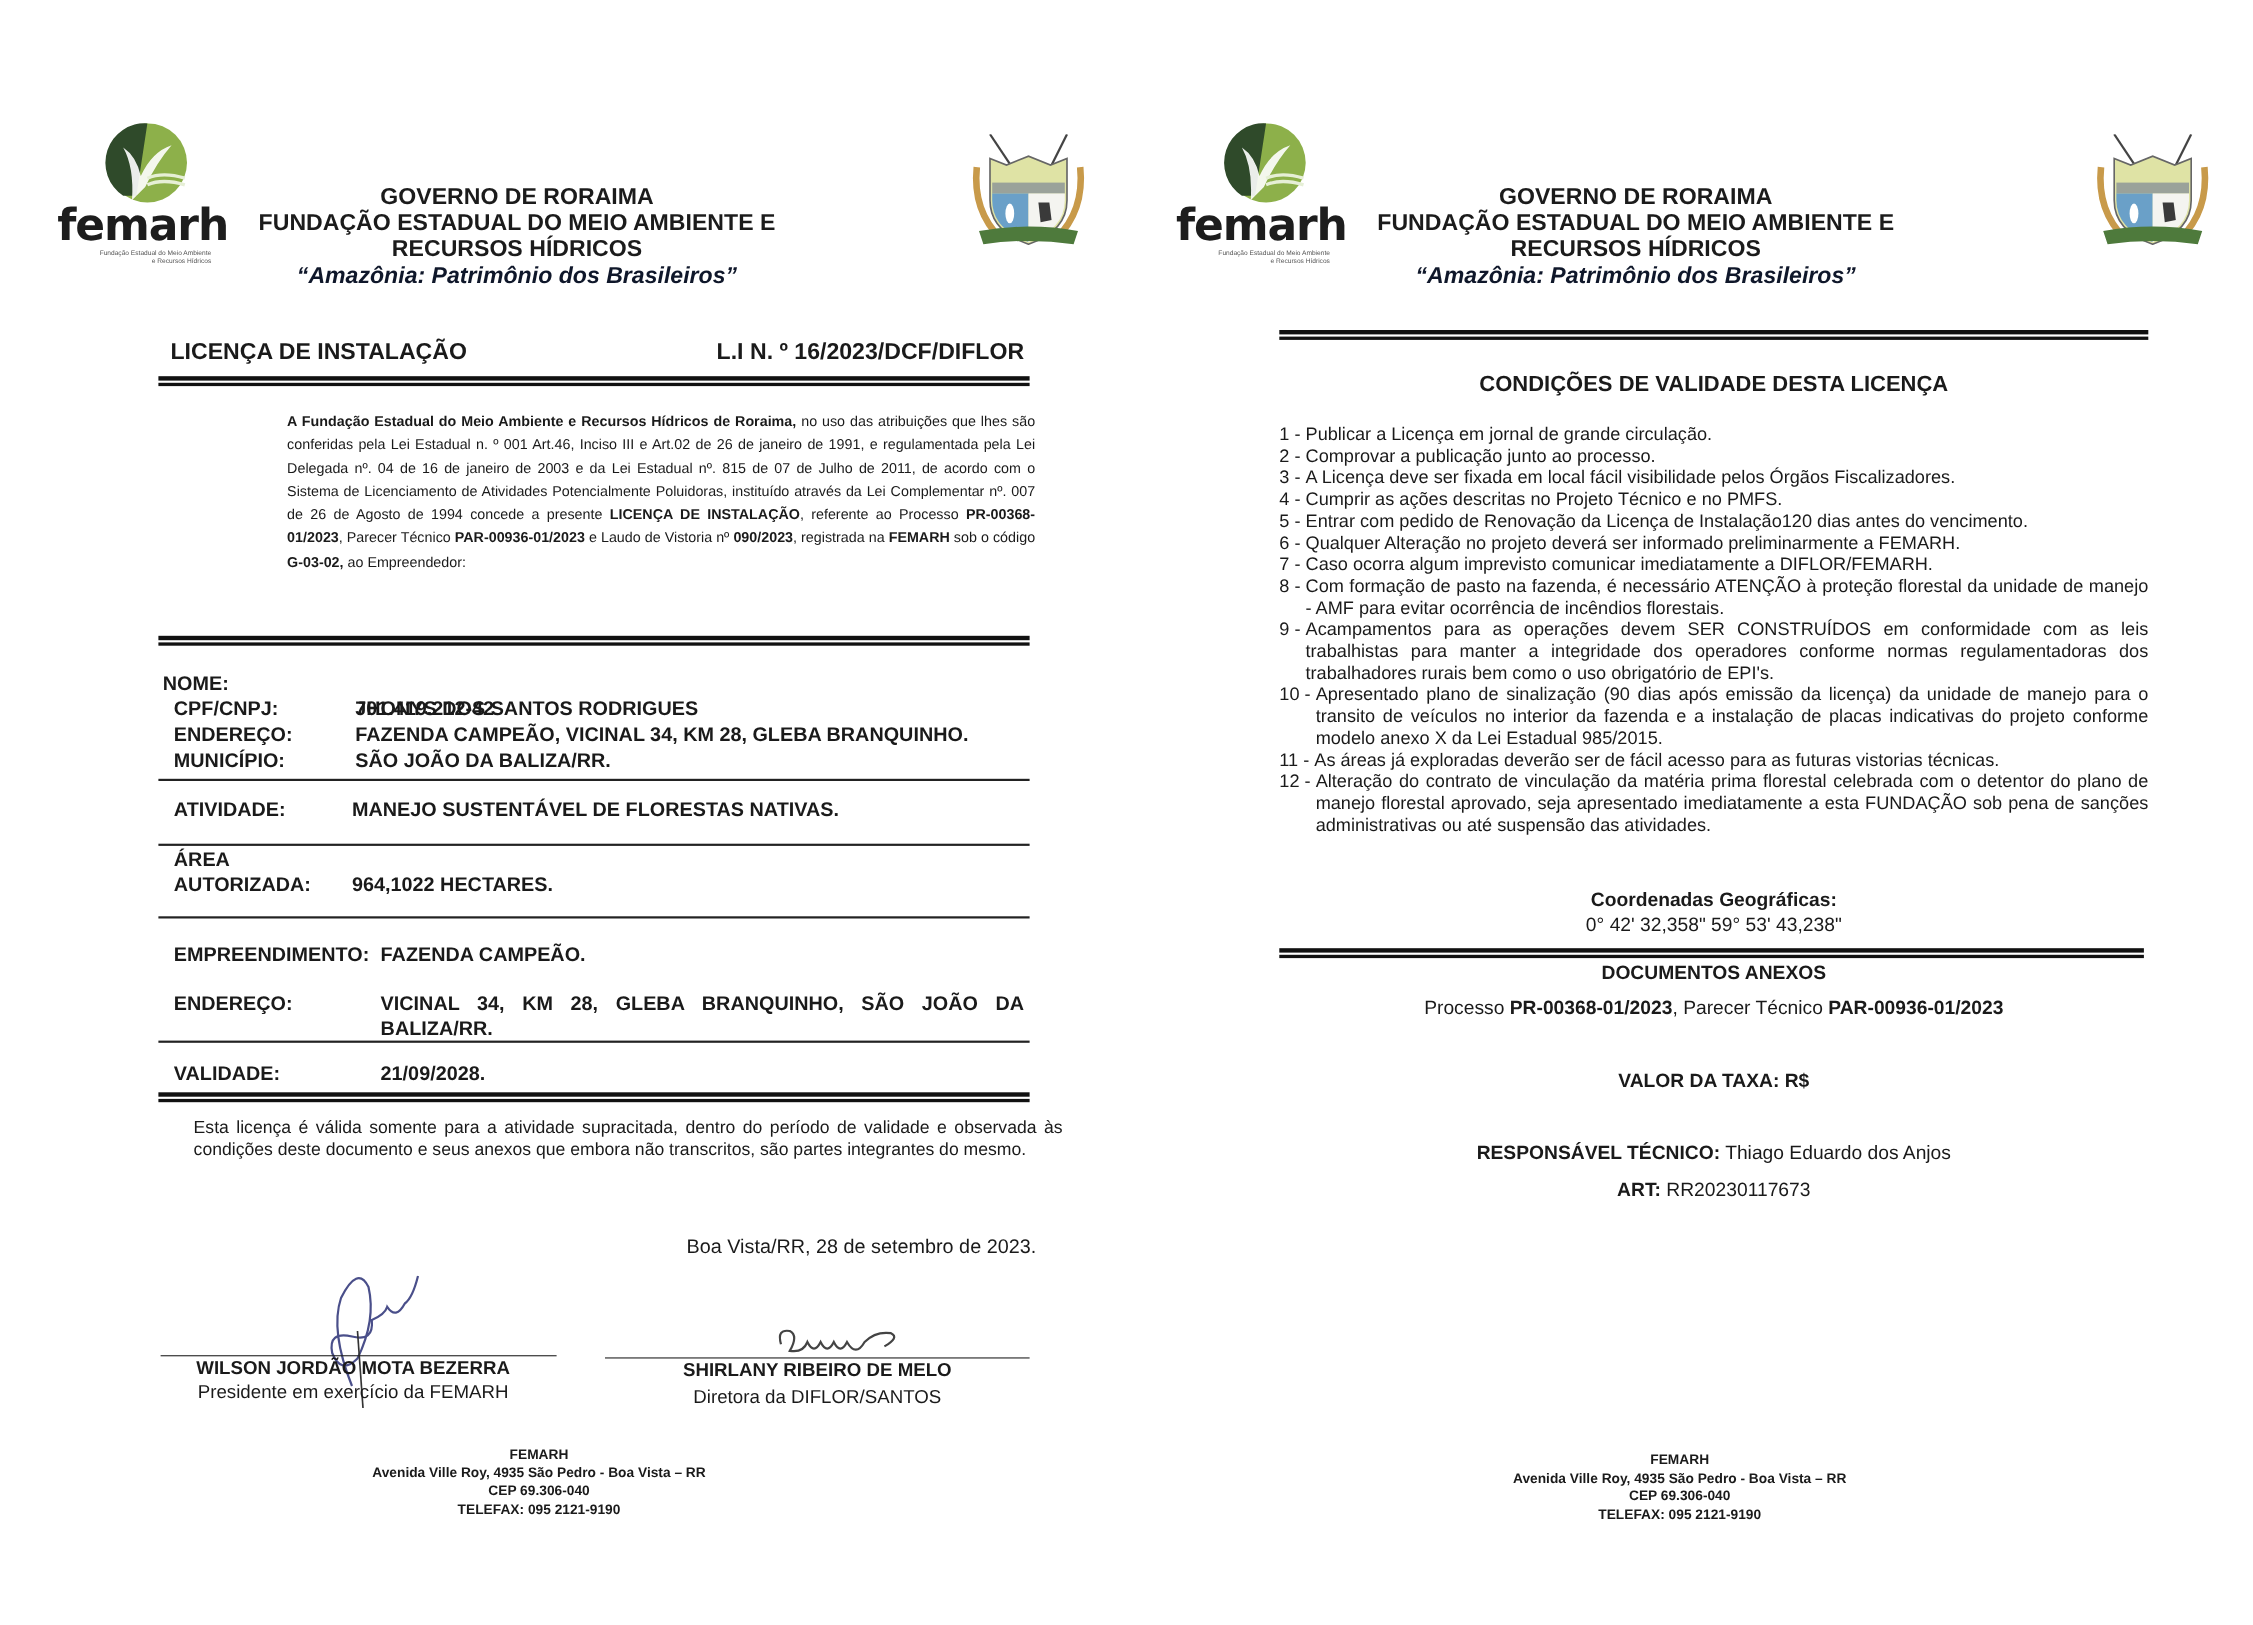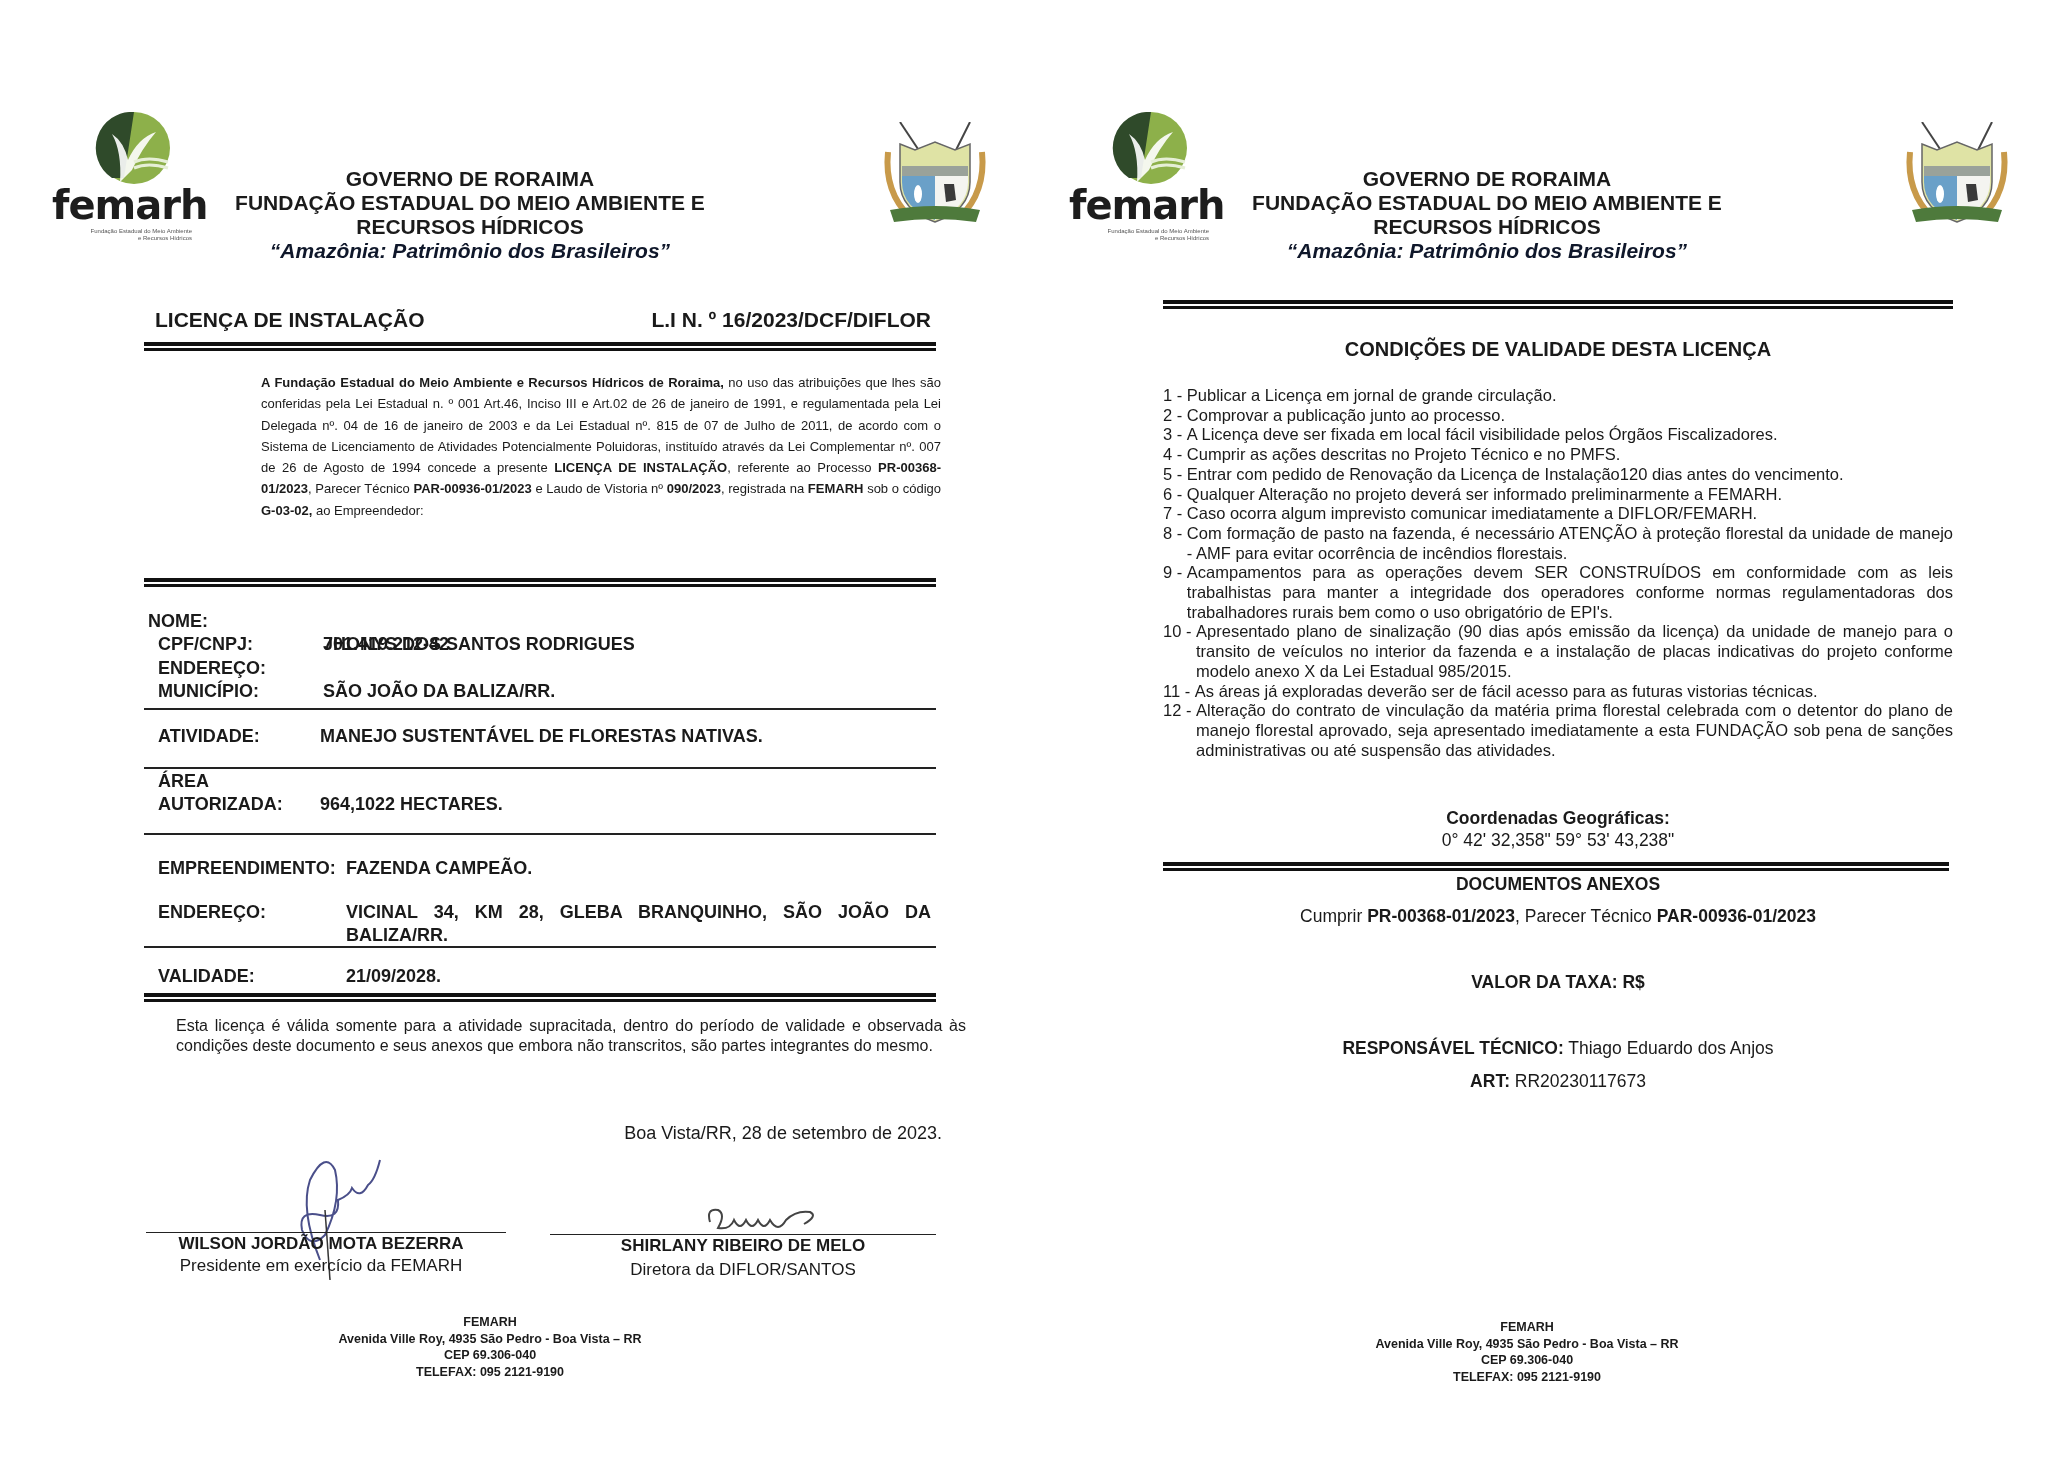--- a/index.html
+++ b/index.html
@@ -77,20 +77,21 @@
   <div class="para" style="left:261px;width:680px;top:372px;">
     <b>A Fundação Estadual do Meio Ambiente e Recursos Hídricos de Roraima,</b><span> no uso das atribuições que lhes são conferidas pela Lei Estadual n. º 001 Art.46, Inciso III e Art.02 de 26 de janeiro de 1991, e regulamentada pela Lei Delegada nº. 04 de 16 de janeiro de 2003 e da Lei Estadual nº. 815 de 07 de Julho de 2011, de acordo com o Sistema de Licenciamento de Atividades Potencialmente Poluidoras, instituído através da Lei Complementar nº. 007 de 26 de Agosto de 1994 concede a presente </span><b>LICENÇA DE INSTALAÇÃO</b><span>, referente ao Processo </span><b>PR-00368-01/2023</b><span>, Parecer Técnico </span><b>PAR-00936-01/2023</b><span> e Laudo de Vistoria nº </span><b>090/2023</b><span>, registrada na </span><b>FEMARH</b><span> sob o código </span><b>G-03-02,</b><span> ao Empreendedor:</span>
   </div>
   <div class="dbl" style="left:144px;width:792px;top:578px;"></div>
 
   <div class="field-label" style="left:148px;top:610px;">NOME:</div>
   <div class="field-value" style="left:323px;top:633px;">JHONYS DOS SANTOS RODRIGUES</div>
   <div class="field-label" style="left:158px;top:633px;">CPF/CNPJ:</div>
   <div class="field-value" style="left:323px;top:633px;">701.419.212-42</div>
   <div class="field-label" style="left:158px;top:657px;">ENDEREÇO:</div>
+  <div class="field-value" style="left:323px;top:657px;">FAZENDA CAMPEÃO, VICINAL 34, KM 28, GLEBA BRANQUINHO.</div>
   <div class="field-label" style="left:158px;top:680px;">MUNICÍPIO:</div>
   <div class="field-value" style="left:323px;top:680px;">SÃO JOÃO DA BALIZA/RR.</div>
   <div class="single" style="left:144px;width:792px;top:708px;"></div>
 
   <div class="field-label" style="left:158px;top:725px;">ATIVIDADE:</div>
   <div class="field-value" style="left:320px;top:725px;">MANEJO SUSTENTÁVEL DE FLORESTAS NATIVAS.</div>
   <div class="single" style="left:144px;width:792px;top:767px;"></div>
 
   <div class="field-label" style="left:158px;top:770px;">ÁREA</div>
   <div class="field-label" style="left:158px;top:793px;">AUTORIZADA:</div>
@@ -227,21 +228,21 @@
         <span class="txt">Alteração do contrato de vinculação da matéria prima florestal celebrada com o detentor do plano de manejo florestal aprovado, seja apresentado imediatamente a esta FUNDAÇÃO sob pena de sanções administrativas ou até suspensão das atividades.</span>
       </li>
     </ul>
 
   <div class="center" style="left:148px;width:790px;top:808px;font-weight:bold;font-size:17.5px;">Coordenadas Geográficas:</div>
   <div class="center" style="left:148px;width:790px;top:830px;font-size:17.5px;">0° 42' 32,358" 59° 53' 43,238"</div>
 
   <div class="dbl" style="left:148px;width:786px;top:862px;"></div>
   <div class="center" style="left:148px;width:790px;top:874px;font-weight:bold;font-size:17.5px;">DOCUMENTOS ANEXOS</div>
   <div class="center" style="left:148px;width:790px;top:906px;font-size:17.5px;">
-    <span>Cumprir </span><b>PR-00368-01/2023</b><span>, Parecer Técnico </span><b>PAR-00936-01/2023</b>
+    <span>Processo </span><b>PR-00368-01/2023</b><span>, Parecer Técnico </span><b>PAR-00936-01/2023</b>
   </div>
 
   <div class="center" style="left:148px;width:790px;top:1038px;font-size:17.5px;">
     <b>RESPONSÁVEL TÉCNICO:</b><span> Thiago Eduardo dos Anjos</span>
   </div>
 
   <div class="center" style="left:148px;width:790px;top:972px;font-weight:bold;font-size:17.5px;">VALOR DA TAXA: R$</div>
   <div class="center" style="left:148px;width:790px;top:1071px;font-size:17.5px;">
     <b>ART:</b><span> RR20230117673</span>
   </div>

